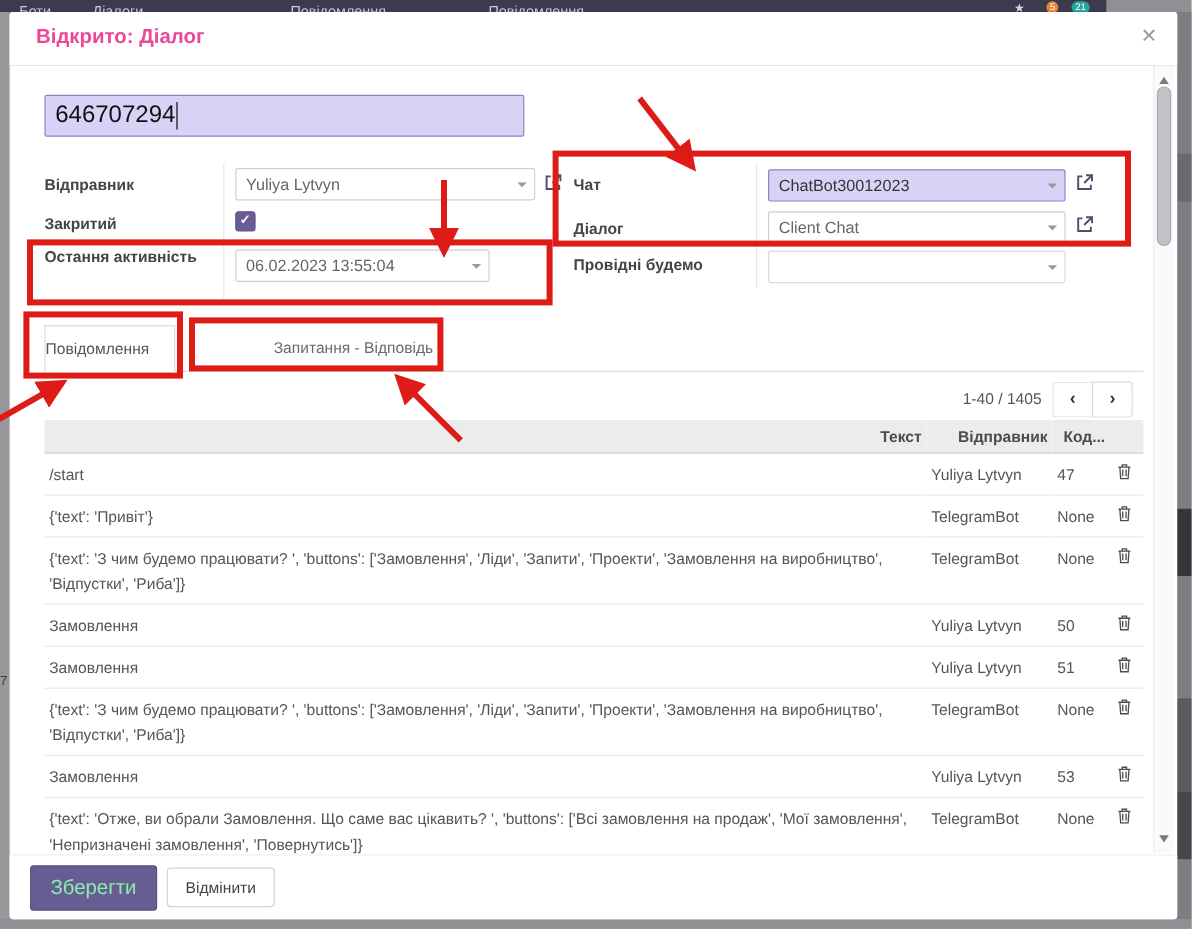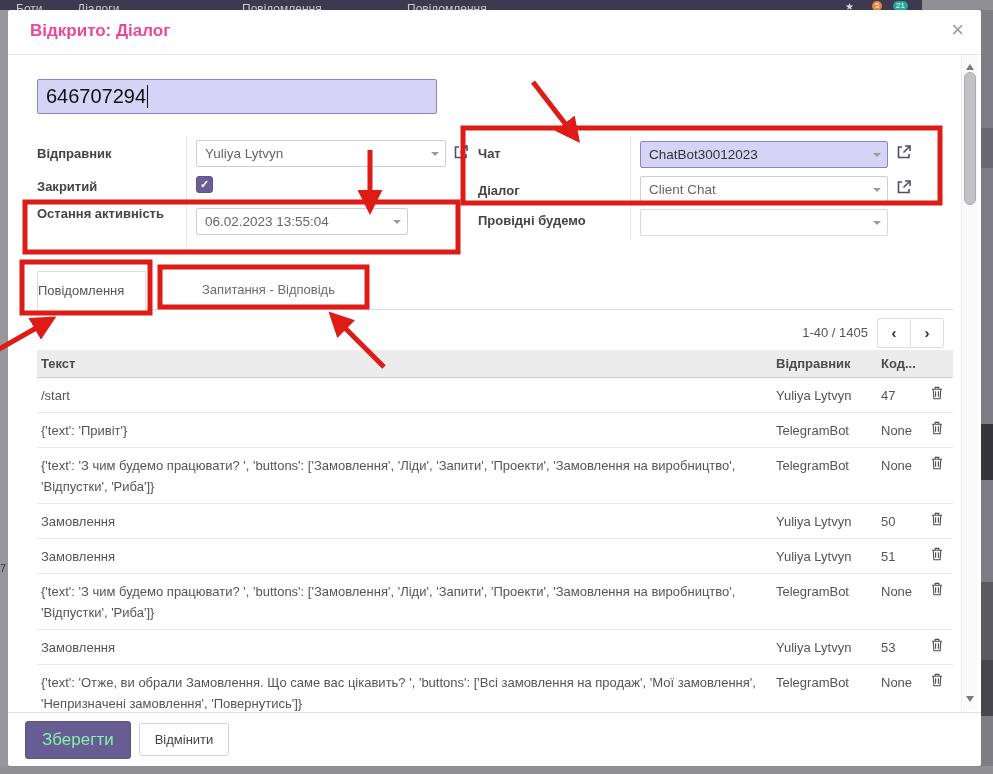--- a/index.html
+++ b/index.html
@@ -45,33 +45,33 @@
   .vline{position:absolute;width:1px;background:#e9e9e9;z-index:3}
 
   .extlink{position:absolute;width:18px;height:18px;z-index:3;cursor:pointer}
   .extlink svg{display:block}
 
   .checkbox{left:196px;top:176px;width:17px;height:17px;background:#6a5d95;border:1px solid #5e5385;border-radius:3px;color:#fff;font-size:11px;font-weight:bold;text-align:center;line-height:15px;z-index:3;cursor:pointer}
 
   
   .tabs-rule{left:37px;top:309px;width:916px;height:1px;background:#ddd;z-index:3}
   .tab-active{left:37px;top:271px;width:109px;height:39px;background:#fff;border:1px solid #ddd;border-bottom:none;z-index:4;font-size:13px;color:#555;text-align:left;line-height:37px;cursor:pointer}
-  .tab-inactive{left:164px;top:271px;width:197px;height:38px;z-index:4;font-size:13px;color:#6b6b6b;text-align:center;padding-left:12px;line-height:37px;cursor:pointer}
+  .tab-inactive{left:164px;top:271px;width:197px;height:38px;z-index:4;font-size:13px;color:#6b6b6b;text-align:right;padding-left:12px;line-height:37px;cursor:pointer}
 
   
   .pager-range{position:absolute;top:325px;right:125px;font-size:13px;color:#555;z-index:3}
   .pager-group{left:877px;top:318px;width:67px;height:30px;display:flex;z-index:3}
   .pager-btn{flex:1;background:#fff;border:1px solid #ddd;font-size:15px;font-weight:bold;color:#333;text-align:center;line-height:28px;cursor:pointer}
   .pager-btn.prev{border-radius:3px 0 0 3px;border-right:none}
   .pager-btn.next{border-radius:0 3px 3px 0}
 
   
   .table-wrap{left:37px;top:350px;width:916px;height:363px;overflow:hidden;z-index:3}
   table{width:100%;border-collapse:collapse;table-layout:fixed;font-size:13px;color:#555}
-  thead th{background:#ececec;border-bottom:1px solid #c9c9c9;text-align:left;font-weight:bold;color:#4c4c4c;height:27px;padding:0 4px;white-space:nowrap;overflow:hidden}
+  thead th{background:#ececec;border-bottom:1px solid #c9c9c9;text-align:right;font-weight:bold;color:#4c4c4c;height:27px;padding:0 4px;white-space:nowrap;overflow:hidden}
   tbody td{border-bottom:1px solid #e8e8e8;padding:7px 4px 6px 4px;vertical-align:top;line-height:21px;overflow:hidden}
   tbody tr{cursor:pointer;background:#fff}
   .trash-btn{background:none;border:none;padding:1px 0 0 2px;cursor:pointer;display:block}
 
   
   .modal-footer{left:8px;top:712px;width:973px;height:54px;background:#fff;border-top:1px solid #e0e0e0;z-index:5;border-radius:0 0 3px 3px;display:flex;align-items:center;padding-left:17px}
   .btn-save{background:var(--purple);color:#86efac;border:1px solid #5e5385;border-radius:3px;padding:8px 16px;font-size:17px;cursor:pointer;font-family:Liberation Sans, sans-serif}
   .btn-cancel{background:#fff;color:#444;border:1px solid #d4d4d4;border-radius:3px;padding:8px 15px;font-size:13px;margin-left:8px;cursor:pointer;font-family:inherit}
 
   

